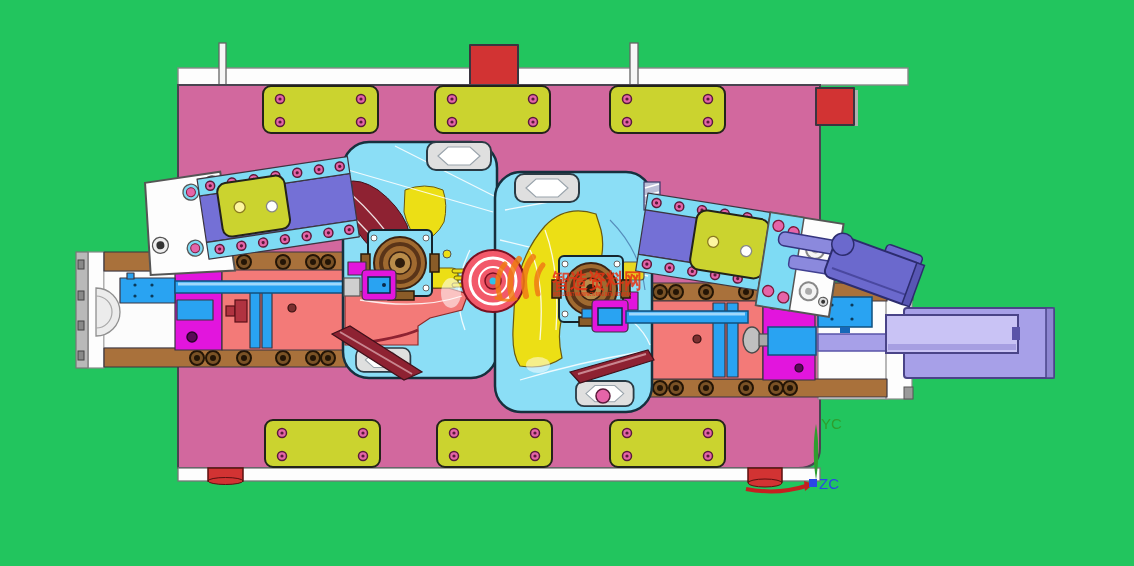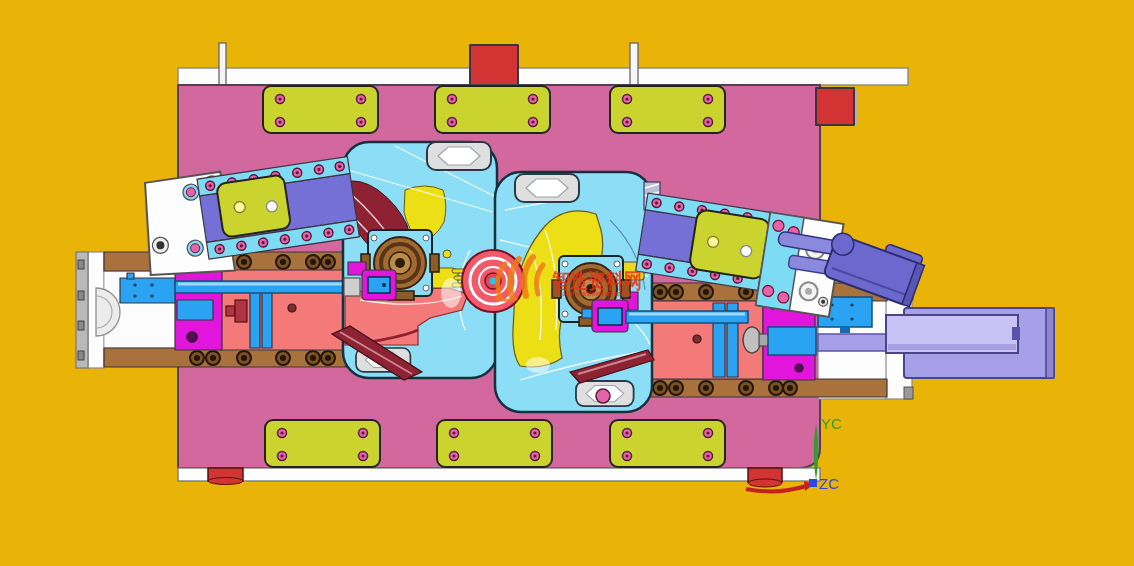--- a/index.html
+++ b/index.html
@@ -5,21 +5,21 @@
   :root{
     --plate:#d2689e; --pad:#cbd32f; --pad-hole:#e564a8; --insert:#8bdef6;
     --yellow-part:#ecdf15; --salmon:#f37a78; --ring:#f2596a; --maroon:#8e2232;
     --brown:#a9713b; --bolt:#6a4520; --blue:#29a3f2; --magenta:#e215dd;
     --purple-band:#7470d6; --cyan-strip:#7edbf4; --lavender:#a7a0e8;
     --lavender-light:#c9c3f5; --violet:#6b69cd; --red-block:#d23333;
     --wm-orange:#f07c14; --wm-red:#e63214;
     --axis-green:#2f9e2f; --axis-blue:#2b46e6; --axis-red:#c42020;
   }
   html,body{margin:0;padding:0;background:#fff;}
-  .stage{width:1134px;height:566px;position:relative;background:#eab308;overflow:hidden;}
+  .stage{width:1134px;height:566px;position:relative;background:#22c55e;overflow:hidden;}
   svg{display:block;font-family:"Liberation Sans",sans-serif;}
   .s{stroke:#3b3540;stroke-width:2;stroke-linejoin:round}
   .s1{stroke:#3b3540;stroke-width:1.2;stroke-linejoin:round}
   .sg{stroke:#8a8a8a;stroke-width:1.2}
   .f-plate{fill:var(--plate)} .f-pad{fill:var(--pad)} .f-hole{fill:var(--pad-hole)}
   .f-insert{fill:var(--insert)} .f-yellow{fill:var(--yellow-part)} .f-salmon{fill:var(--salmon)}
   .f-ring{fill:var(--ring)} .f-maroon{fill:var(--maroon)} .f-brown{fill:var(--brown)}
   .f-blue{fill:var(--blue)} .f-magenta{fill:var(--magenta)} .f-band{fill:var(--purple-band)}
   .f-strip{fill:var(--cyan-strip)} .f-lav{fill:var(--lavender)} .f-lavl{fill:var(--lavender-light)}
   .f-violet{fill:var(--violet)} .f-red{fill:var(--red-block)} .f-white{fill:#fdfdfd}

